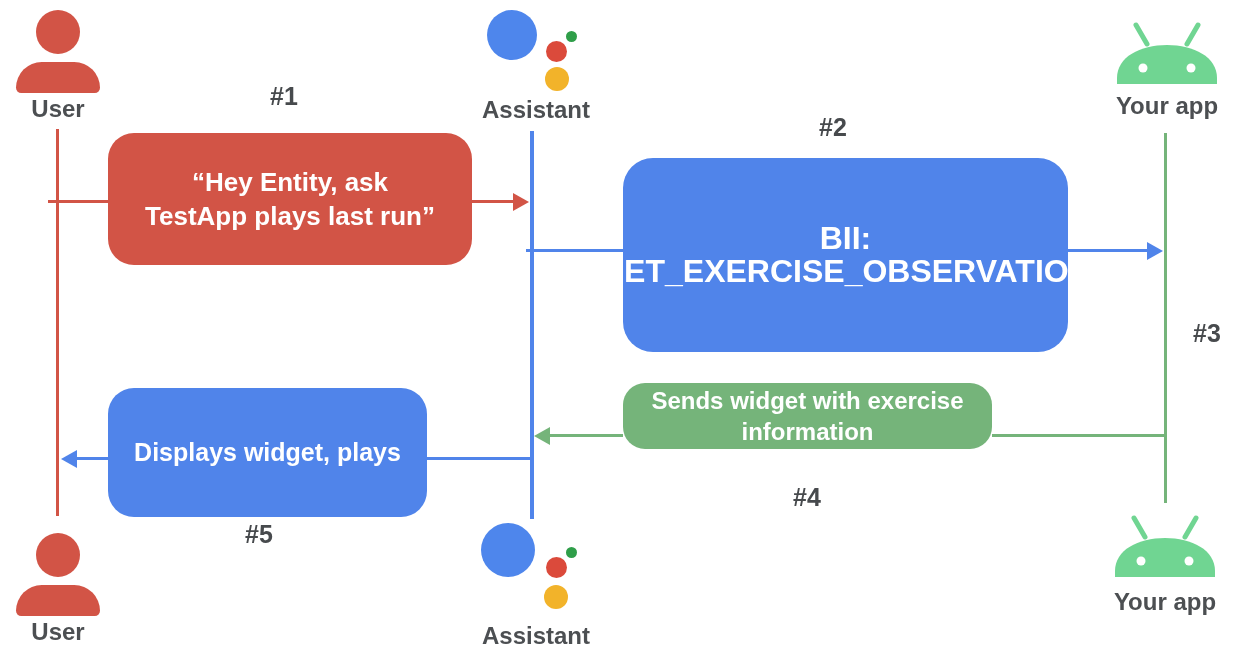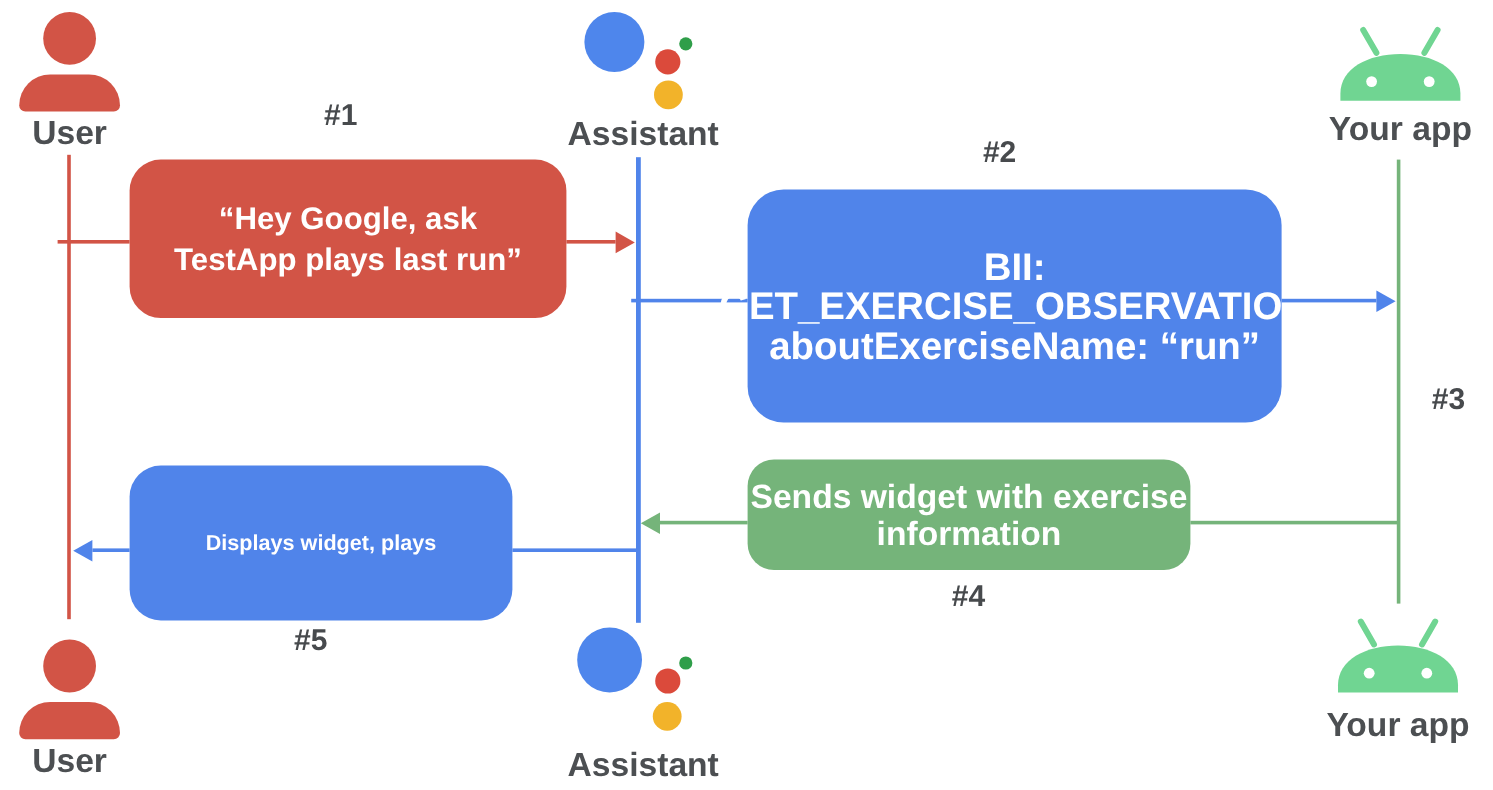--- a/index.html
+++ b/index.html
@@ -15,67 +15,66 @@
   .vline{position:absolute;}
   .hline{position:absolute;height:3px;}
   .red-bg{background:var(--red);} .blue-bg{background:var(--blue);} .green-bg{background:var(--green);}
   .arrow-r{position:absolute;width:0;height:0;border-top:9px solid transparent;border-bottom:9px solid transparent;}
   .arrow-l{position:absolute;width:0;height:0;border-top:9px solid transparent;border-bottom:9px solid transparent;}
   .msg-box{
     position:absolute;color:#fff;display:flex;flex-direction:column;
     align-items:center;justify-content:center;text-align:center;
   }
   .step-tag{position:absolute;width:100px;text-align:center;color:#474a4d;font-size:25px;}
-  .actor-label{position:absolute;text-align:center;color:var(--gray);font-size:28px;}
+  .actor-label{position:absolute;text-align:center;color:var(--gray);font-size:24px;}
   .dot{position:absolute;border-radius:50%;}
   .person-head{position:absolute;width:44px;height:44px;border-radius:50%;background:var(--red);}
   .person-body{position:absolute;width:84px;height:31px;border-radius:40px 40px 8px 8px;background:var(--red);}
   svg{position:absolute;overflow:visible;}
 </style>
 </head>
 <body>
 
 <div id="stage">
 
   <div class="vline" style="left:56px;top:129px;width:3px;height:387px;background:var(--red);"></div>
   <div class="vline" style="left:530px;top:131px;width:4px;height:388px;background:var(--blue);"></div>
   <div class="vline" style="left:1164px;top:133px;width:3px;height:370px;background:var(--green);"></div>
 
   <div class="step-tag" style="left:234px;top:82px;">#1</div>
   <div class="hline red-bg" style="left:48px;top:200px;width:60px;"></div>
   <div class="msg-box red-bg" style="left:108px;top:133px;width:364px;height:132px;border-radius:26px;font-size:26px;line-height:34px;">
-    <span>“Hey Google, ask</span>
+    <span>“Hey Entity, ask</span>
     <span>TestApp plays last run”</span>
   </div>
   <div class="hline red-bg" style="left:472px;top:200px;width:41px;"></div>
   <div class="arrow-r" style="left:513px;top:193px;border-left:16px solid var(--red);"></div>
 
   <div class="step-tag" style="left:783px;top:113px;">#2</div>
   <div class="hline blue-bg" style="left:526px;top:249px;width:97px;"></div>
   <div class="msg-box blue-bg" style="left:623px;top:158px;width:445px;height:194px;border-radius:30px;font-size:32px;line-height:33px;">
     <span>BII:</span>
     <span>GET_EXERCISE_OBSERVATION</span>
-    <span>aboutExerciseName: “run”</span>
   </div>
   <div class="hline blue-bg" style="left:1068px;top:249px;width:79px;"></div>
   <div class="arrow-r" style="left:1147px;top:242px;border-left:16px solid var(--blue);"></div>
 
   <div class="step-tag" style="left:1157px;top:319px;">#3</div>
 
   <div class="hline green-bg" style="left:992px;top:434px;width:173px;"></div>
-  <div class="msg-box green-bg" style="left:623px;top:383px;width:369px;height:92px;border-radius:22px;font-size:28px;line-height:31px;text-align:right;">
+  <div class="msg-box green-bg" style="left:623px;top:383px;width:369px;height:66px;border-radius:22px;font-size:24px;line-height:31px;text-align:right;">
     <span>Sends widget with exercise</span>
     <span>information</span>
   </div>
   <div class="hline green-bg" style="left:550px;top:434px;width:73px;"></div>
   <div class="arrow-l" style="left:534px;top:427px;border-right:16px solid var(--green);"></div>
   <div class="step-tag" style="left:757px;top:483px;">#4</div>
 
   <div class="hline blue-bg" style="left:427px;top:457px;width:103px;"></div>
-  <div class="msg-box blue-bg" style="left:108px;top:388px;width:319px;height:129px;border-radius:26px;font-size:18px;line-height:33px;">
+  <div class="msg-box blue-bg" style="left:108px;top:388px;width:319px;height:129px;border-radius:26px;font-size:25px;line-height:33px;">
     <span>Displays widget, plays</span>
   </div>
   <div class="hline blue-bg" style="left:77px;top:457px;width:31px;"></div>
   <div class="arrow-l" style="left:61px;top:450px;border-right:16px solid var(--blue);"></div>
   <div class="step-tag" style="left:209px;top:520px;">#5</div>
 
   <div>
     <div class="person-head" style="left:36px;top:10px;"></div>
     <div class="person-body" style="left:16px;top:62px;"></div>
   </div>

